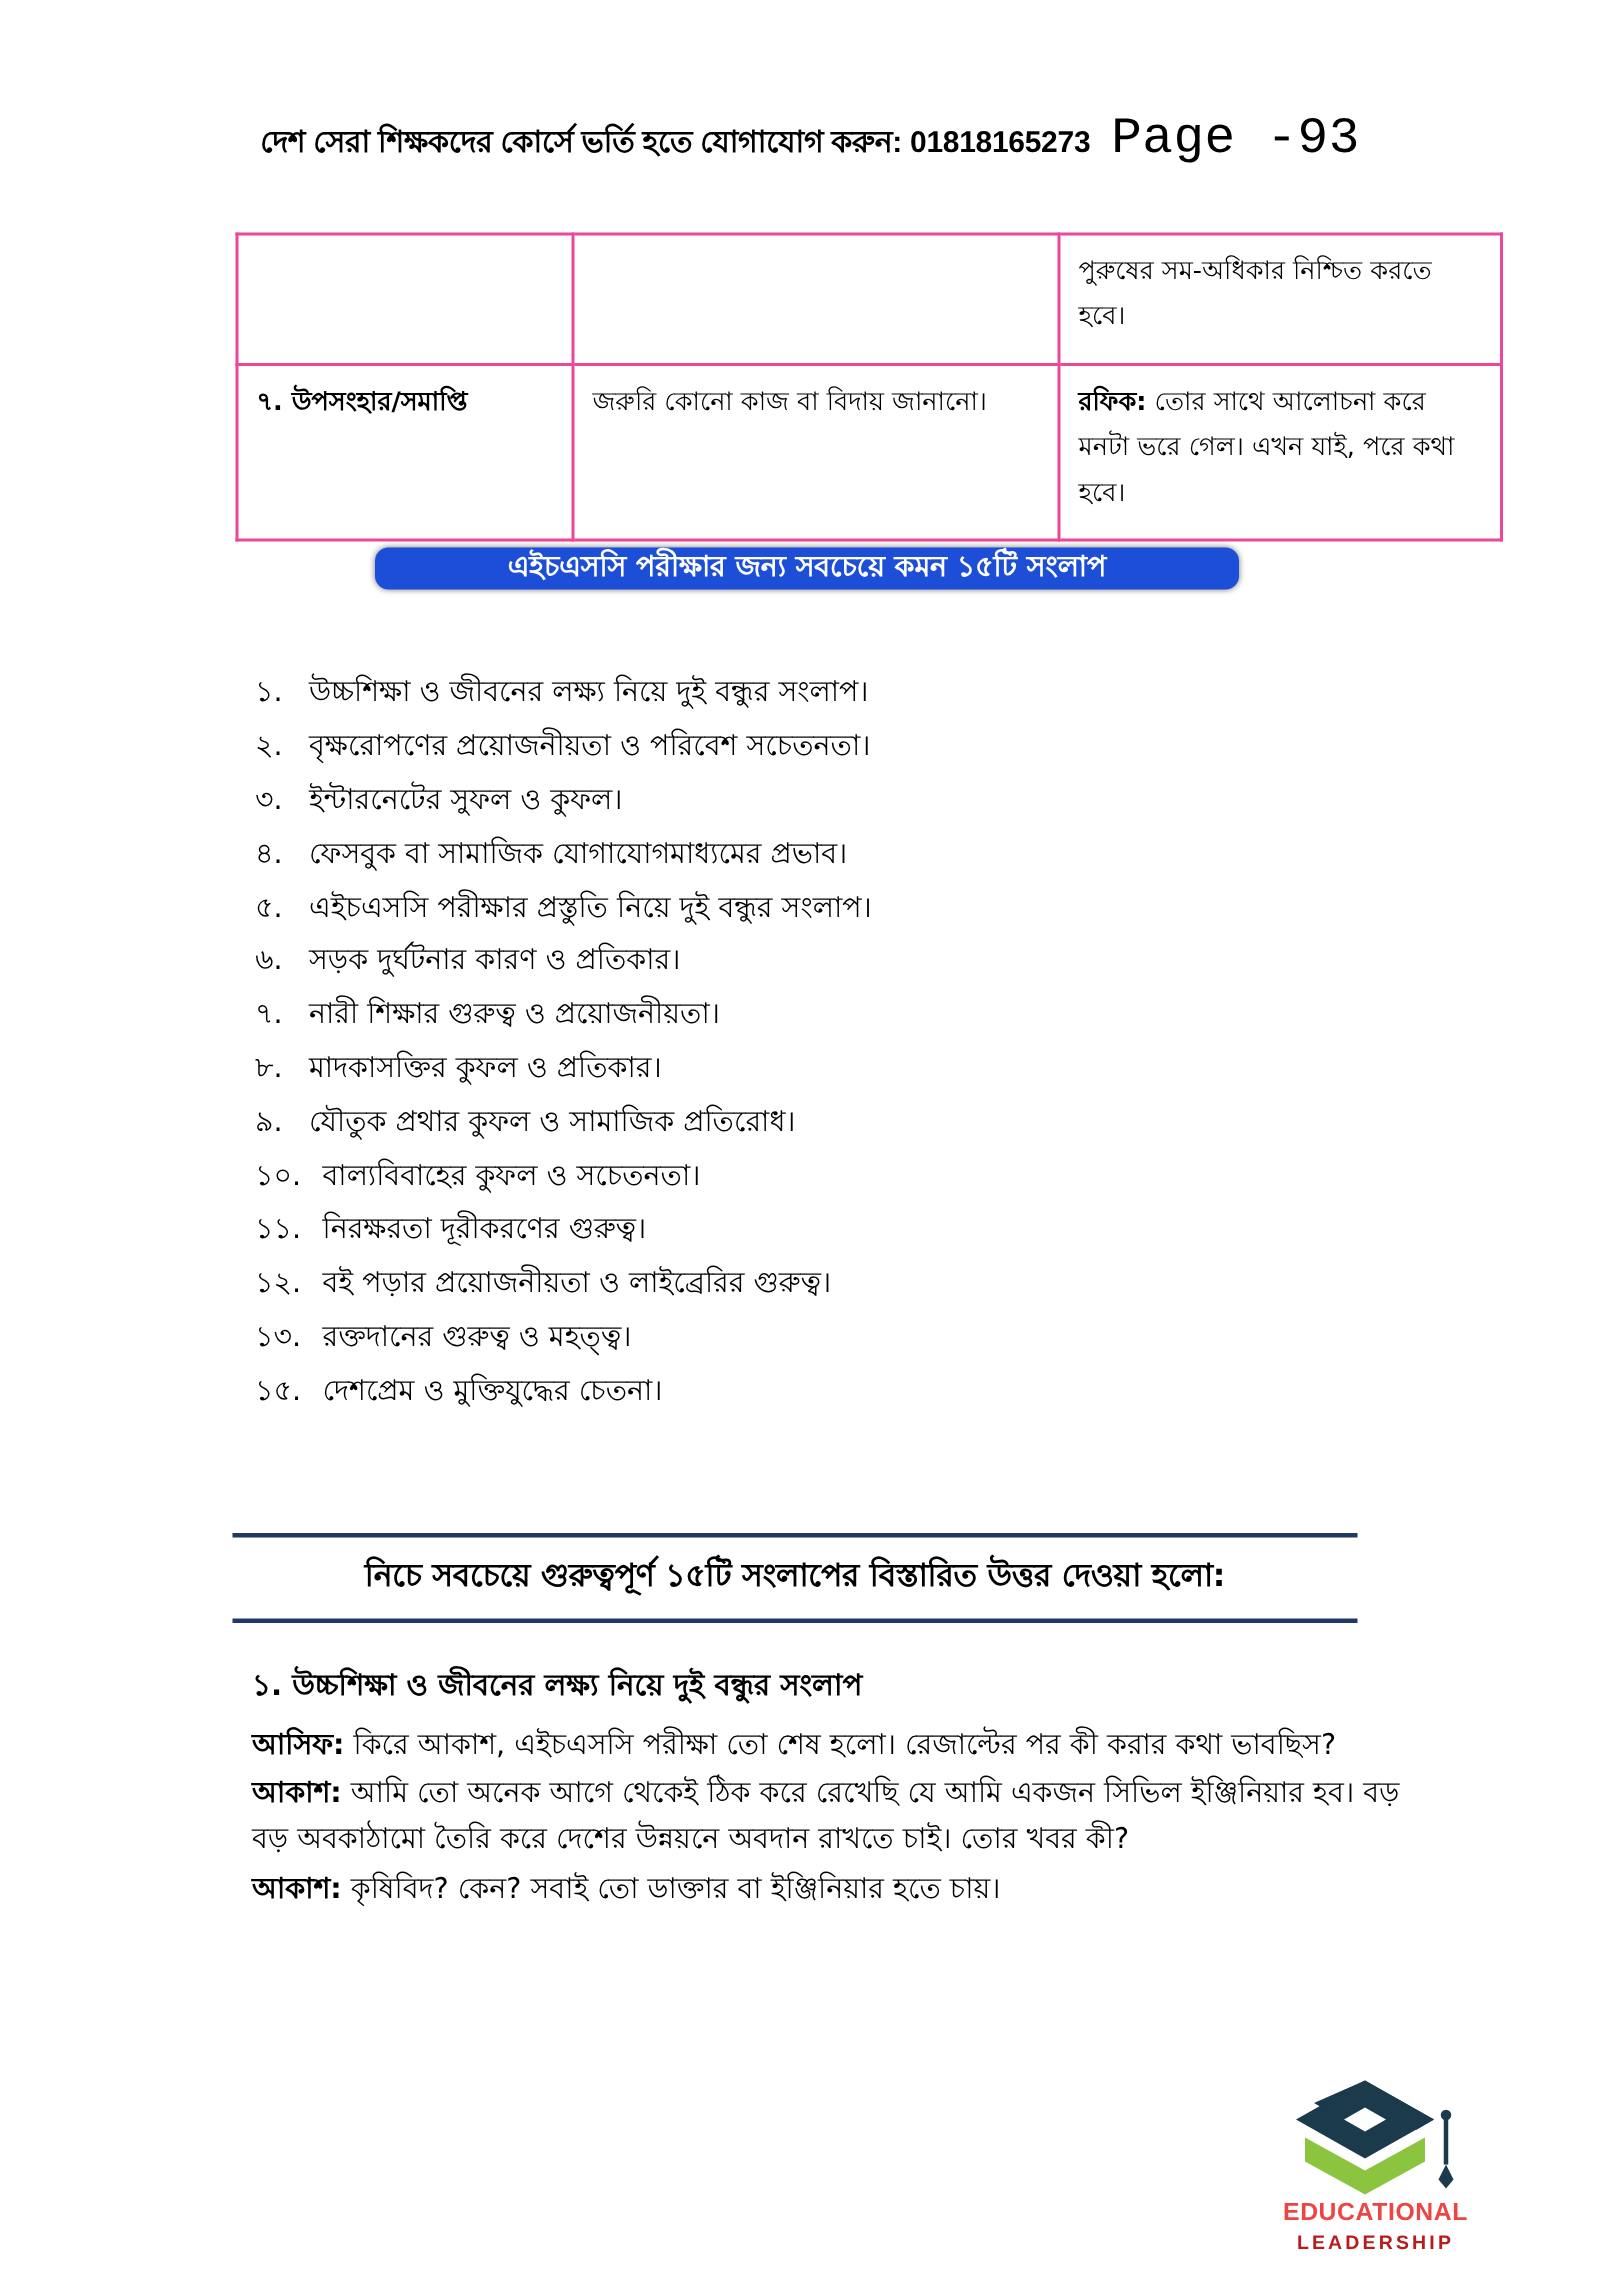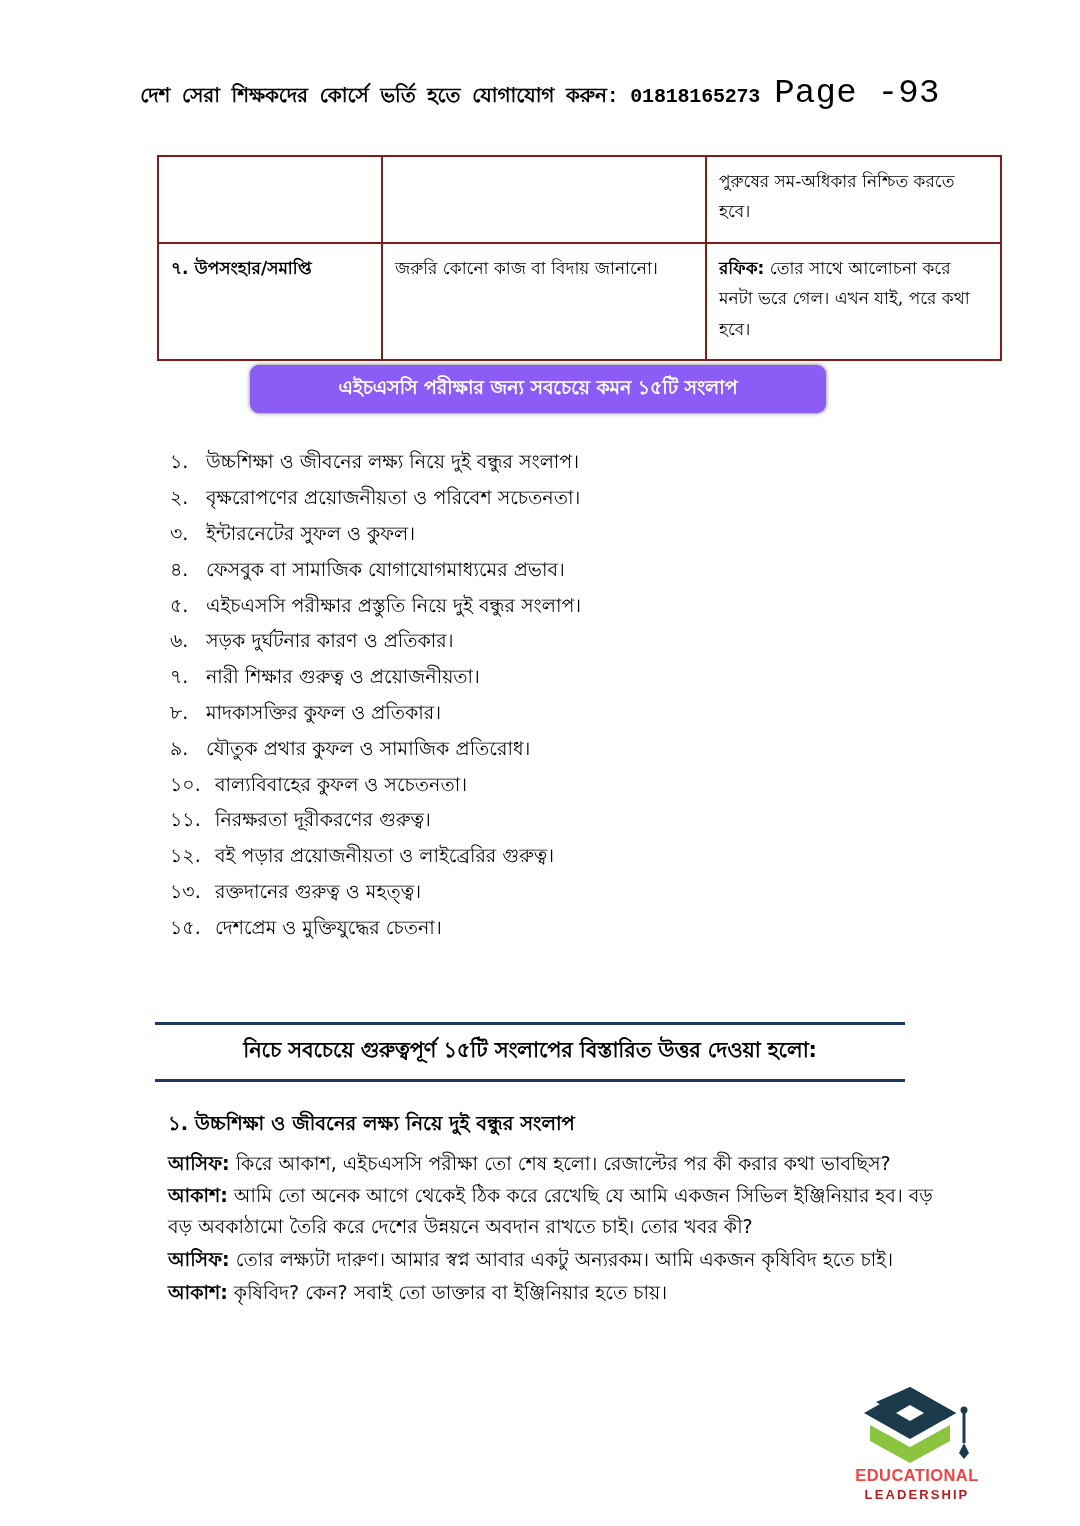--- a/index.html
+++ b/index.html
@@ -26,21 +26,21 @@
   
   .page-header {
     position: absolute;
     top: 74px;
     left: 0;
     width: 1080px;
     text-align: center;
     white-space: nowrap;
   }
   .header-bangla {
-    font-family: Liberation Mono, monospace;
+    font-family: Liberation Sans, sans-serif;
     font-weight: bold;
     font-size: 20px;
     letter-spacing: -0.2px;
   }
   .header-page {
     font-family: Liberation Mono, monospace;
     font-size: 34px;
     margin-left: 14px;
     letter-spacing: 0.3px;
   }
@@ -51,21 +51,21 @@
     top: 155px;
     left: 157px;
     width: 765px;
   }
   table.dialog-table {
     border-collapse: collapse;
     width: 765px;
     table-layout: fixed;
   }
   table.dialog-table td {
-    border: 2px solid #7f1d1d;
+    border: 2px solid #ec4899;
     vertical-align: top;
     padding: 9px 12px 14px 12px;
     font-family: "DejaVu Sans", sans-serif;
     font-size: 17px;
     line-height: 1.78;
   }
   .col-a { width: 198px; }
   .col-b { width: 298px; }
   .col-c { width: 269px; }
   .cell-strong {
@@ -74,22 +74,22 @@
   }
   .row1 td { height: 62px; }
   .row2 td { height: 92px; }
 
   
   .banner {
     position: absolute;
     top: 365px;
     left: 250px;
     width: 576px;
-    height: 48px;
-    background: #8b5cf6;
+    height: 28px;
+    background: #1d4ed8;
     border-radius: 9px;
     display: flex;
     align-items: center;
     justify-content: center;
     box-shadow: 0 0 4px rgba(0,0,0,0.55);
   }
   .banner-text {
     color: #ffffff;
     font-family: "DejaVu Sans", sans-serif;
     font-weight: bold;
@@ -314,21 +314,20 @@
   <div class="section-head">
     <div class="rule rule-top"></div>
     <div class="section-head-text">নিচে সবচেয়ে গুরুত্বপূর্ণ ১৫টি সংলাপের বিস্তারিত উত্তর দেওয়া হলো:</div>
     <div class="rule rule-bottom"></div>
   </div>
 
   <div class="dialogue">
     <div class="dlg-title">১. উচ্চশিক্ষা ও জীবনের লক্ষ্য নিয়ে দুই বন্ধুর সংলাপ</div>
     <p class="dlg-line"><span class="dlg-speaker">আসিফ:</span><span> কিরে আকাশ, এইচএসসি পরীক্ষা তো শেষ হলো। রেজাল্টের পর কী করার কথা ভাবছিস?</span></p>
     <p class="dlg-line"><span class="dlg-speaker">আকাশ:</span><span> আমি তো অনেক আগে থেকেই ঠিক করে রেখেছি যে আমি একজন সিভিল ইঞ্জিনিয়ার হব। বড় বড় অবকাঠামো তৈরি করে দেশের উন্নয়নে অবদান রাখতে চাই। তোর খবর কী?</span></p>
-    <p class="dlg-line"><span class="dlg-speaker">আসিফ:</span><span> তোর লক্ষ্যটা দারুণ। আমার স্বপ্ন আবার একটু অন্যরকম। আমি একজন কৃষিবিদ হতে চাই।</span></p>
     <p class="dlg-line"><span class="dlg-speaker">আকাশ:</span><span> কৃষিবিদ? কেন? সবাই তো ডাক্তার বা ইঞ্জিনিয়ার হতে চায়।</span></p>
   </div>
 
   <div class="footer">
 
     <div class="logo">
       <svg width="130" height="80" viewBox="0 0 130 80">
 
         <path d="M18 40 L58 62 L98 40 L98 56 L58 78 L18 56 Z" fill="#8bc53f"></path>
 

